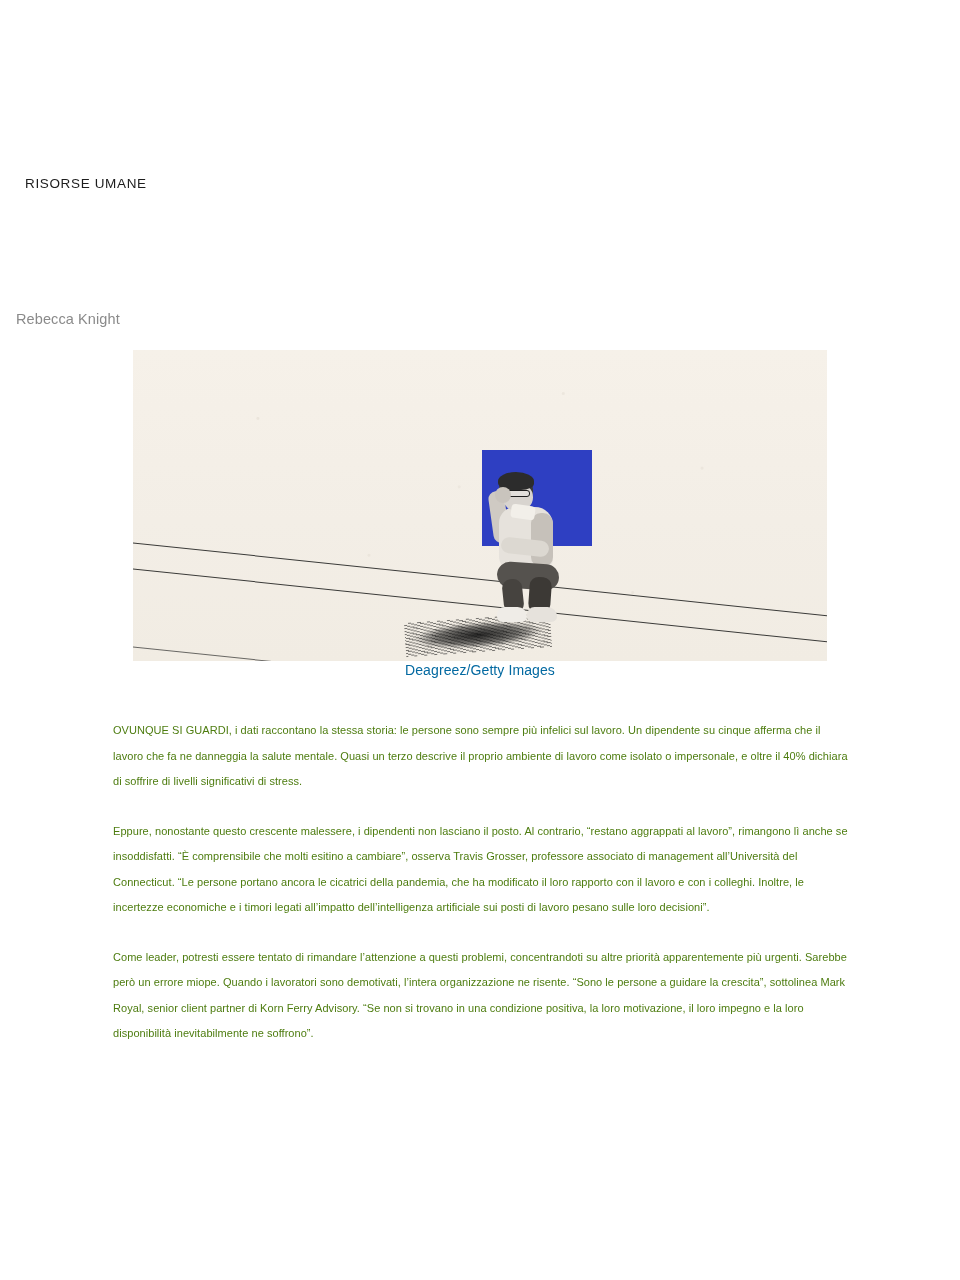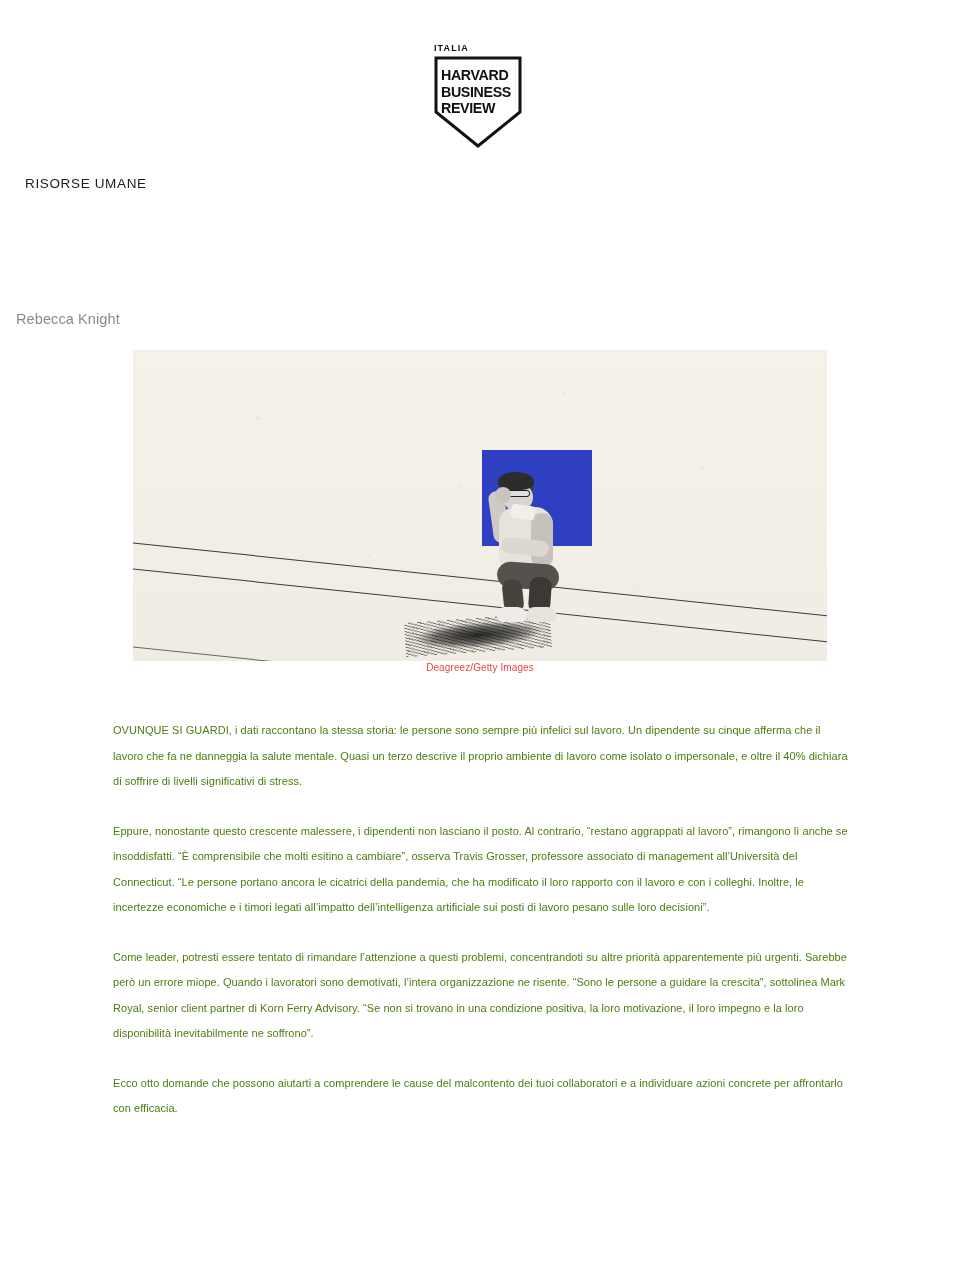--- a/index.html
+++ b/index.html
@@ -141,22 +141,22 @@
   .fg-shinR { left: 44px; top: 104px; width: 22px; height: 36px; background:#3c3935; border-radius: 9px; transform: rotate(4deg); }
   .fg-shoeL { left: 12px; top: 134px; width: 30px; height: 15px; background:#efece7; border-radius: 8px 10px 6px 6px; }
   .fg-shoeR { left: 42px; top: 134px; width: 30px; height: 15px; background:#e6e2dc; border-radius: 8px 10px 6px 6px; }
   .fg-arm2  { left: 16px; top: 66px; width: 48px; height: 16px; background:#dcd8d1; border-radius: 9px; transform: rotate(6deg); }
 
   .caption {
     position: absolute;
     left: 133px; top: 662px;
     width: 694px;
     text-align: center;
-    font-size: 10px;
-    color: #ef4444;
+    font-size: 14px;
+    color: #0369a1;
     letter-spacing: .1px;
   }
 
   
   .body {
     position: absolute;
     left: 113px; top: 718px;
     width: 736px;
   }
   .body p {
@@ -166,35 +166,20 @@
     color: #4d7c0f;
     letter-spacing: .05px;
   }
   .body p:last-child { margin-bottom: 0; }
 </style>
 </head>
 <body>
 
 <div class="page">
 
-  <div class="masthead">
-    <div class="logo-wrap">
-      <div class="logo-italia">ITALIA</div>
-      <div class="shield">
-        <svg viewBox="0 0 92 92" xmlns="http://www.w3.org/2000/svg" aria-hidden="true">
-          <path d="M4 2 H88 V56 L46 90 L4 56 Z" fill="#ffffff" stroke="#111111" stroke-width="3"></path>
-        </svg>
-        <div class="shield-text">
-          <div>HARVARD</div>
-          <div>BUSINESS</div>
-          <div>REVIEW</div>
-        </div>
-      </div>
-    </div>
-  </div>
 
   <div class="kicker">RISORSE UMANE</div>
   <div class="byline">Rebecca Knight</div>
 
   <div class="hero">
     <div class="hero-bg"></div>
     <div class="hero-square"></div>
     <div class="hero-line l1"></div>
     <div class="hero-line l2"></div>
     <div class="hero-line l3"></div>
@@ -217,16 +202,15 @@
       <div class="fg fg-hand"></div>
     </div>
   </div>
 
   <div class="caption">Deagreez/Getty Images</div>
 
   <div class="body">
     <p>OVUNQUE SI GUARDI, i dati raccontano la stessa storia: le persone sono sempre più infelici sul lavoro. Un dipendente su cinque afferma che il lavoro che fa ne danneggia la salute mentale. Quasi un terzo descrive il proprio ambiente di lavoro come isolato o impersonale, e oltre il 40% dichiara di soffrire di livelli significativi di stress.</p>
     <p>Eppure, nonostante questo crescente malessere, i dipendenti non lasciano il posto. Al contrario, “restano aggrappati al lavoro”, rimangono lì anche se insoddisfatti. “È comprensibile che molti esitino a cambiare”, osserva Travis Grosser, professore associato di management all’Università del Connecticut. “Le persone portano ancora le cicatrici della pandemia, che ha modificato il loro rapporto con il lavoro e con i colleghi. Inoltre, le incertezze economiche e i timori legati all’impatto dell’intelligenza artificiale sui posti di lavoro pesano sulle loro decisioni”.</p>
     <p>Come leader, potresti essere tentato di rimandare l’attenzione a questi problemi, concentrandoti su altre priorità apparentemente più urgenti. Sarebbe però un errore miope. Quando i lavoratori sono demotivati, l’intera organizzazione ne risente. “Sono le persone a guidare la crescita”, sottolinea Mark Royal, senior client partner di Korn Ferry Advisory. “Se non si trovano in una condizione positiva, la loro motivazione, il loro impegno e la loro disponibilità inevitabilmente ne soffrono”.</p>
-    <p>Ecco otto domande che possono aiutarti a comprendere le cause del malcontento dei tuoi collaboratori e a individuare azioni concrete per affrontarlo con efficacia.</p>
   </div>
 
 </div>
 
 </body></html>

